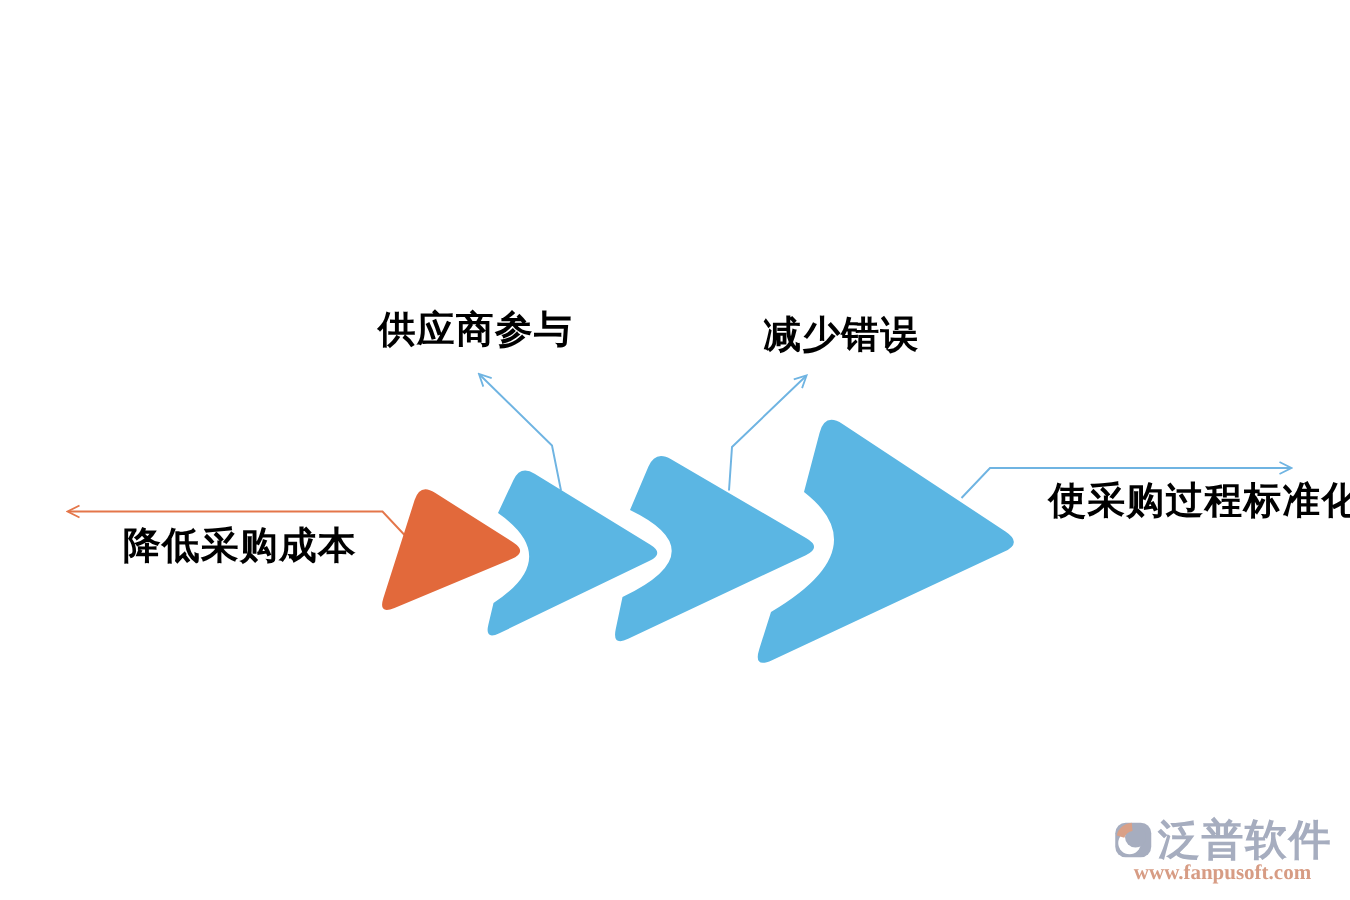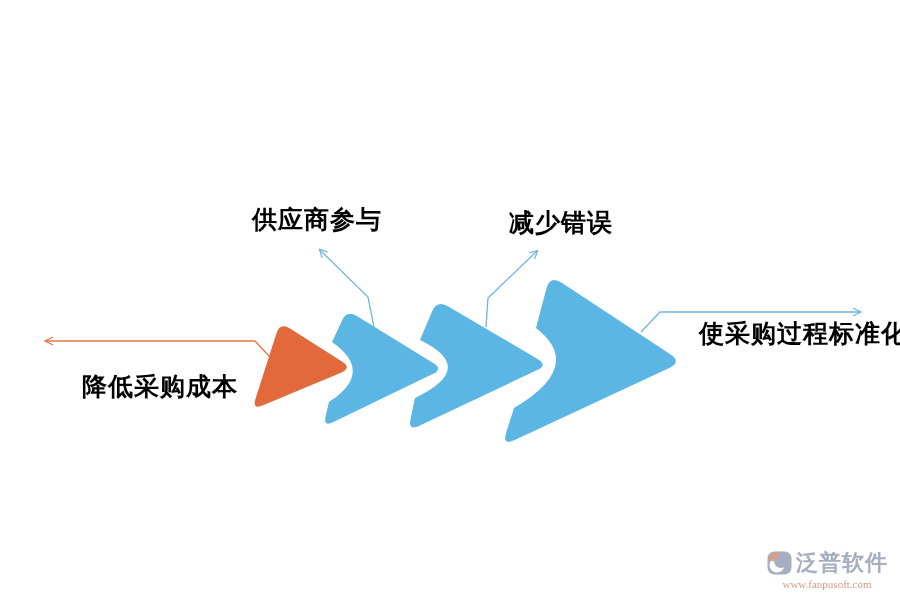--- a/index.html
+++ b/index.html
@@ -1,29 +1,29 @@
 <!DOCTYPE html>
 <html><head>
 <meta charset="utf-8">
 <style>
   html,body{margin:0;padding:0;background:#ffffff;}
   #stage{position:relative;width:900px;height:600px;background:#ffffff;overflow:hidden;
          font-family:"Liberation Sans", sans-serif;}
   #shapes{position:absolute;left:0;top:0;width:900px;height:600px;}
   .diagram-label{position:absolute;font-weight:bold;color:#000;font-size:25px;
                  letter-spacing:1px;white-space:nowrap;}
-  #label-reduce-cost{left:82px;top:370px;text-align:center;}
+  #label-reduce-cost{left:82px;top:347px;text-align:center;}
   #label-supplier{left:252px;top:203px;}
   #label-reduce-errors{left:509px;top:206px;}
   #label-standardize{left:699px;top:317px;}
   #logo{position:absolute;right:12px;bottom:10px;display:flex;flex-direction:column;
         align-items:center;line-height:1;}
   #logo-row{display:flex;align-items:center;gap:2px;}
-  #logo-name{font-weight:bold;font-size:22px;letter-spacing:1px;}
-  #logo-url{font-size:11px;font-weight:normal;margin-top:2px;
+  #logo-name{font-weight:bold;font-size:28px;letter-spacing:1px;}
+  #logo-url{font-size:14px;font-weight:bold;margin-top:2px;
             font-family:"Liberation Serif", serif;}
 </style>
 </head>
 <body>
 
 <div id="stage">
 
   <svg id="shapes" viewBox="0 0 900 600" xmlns="http://www.w3.org/2000/svg">
     <defs>
       <marker id="arrow-blue" viewBox="0 0 10 10" refX="8" refY="5" markerWidth="10" markerHeight="10" markerUnits="userSpaceOnUse" orient="auto">

